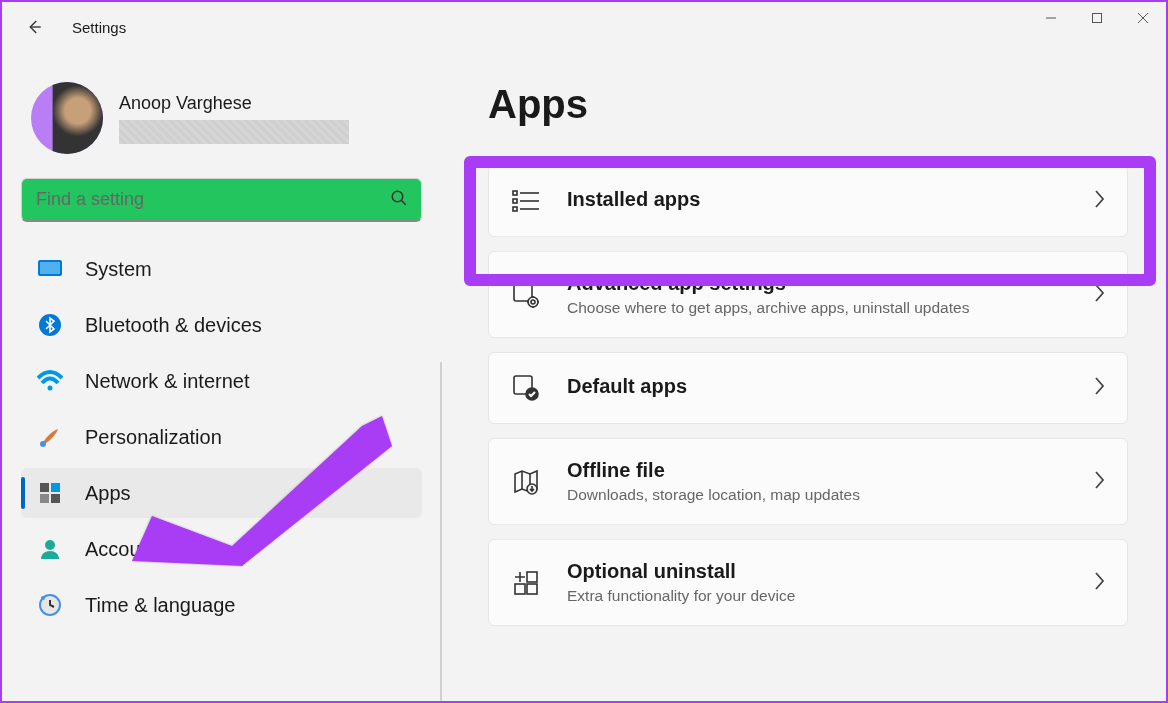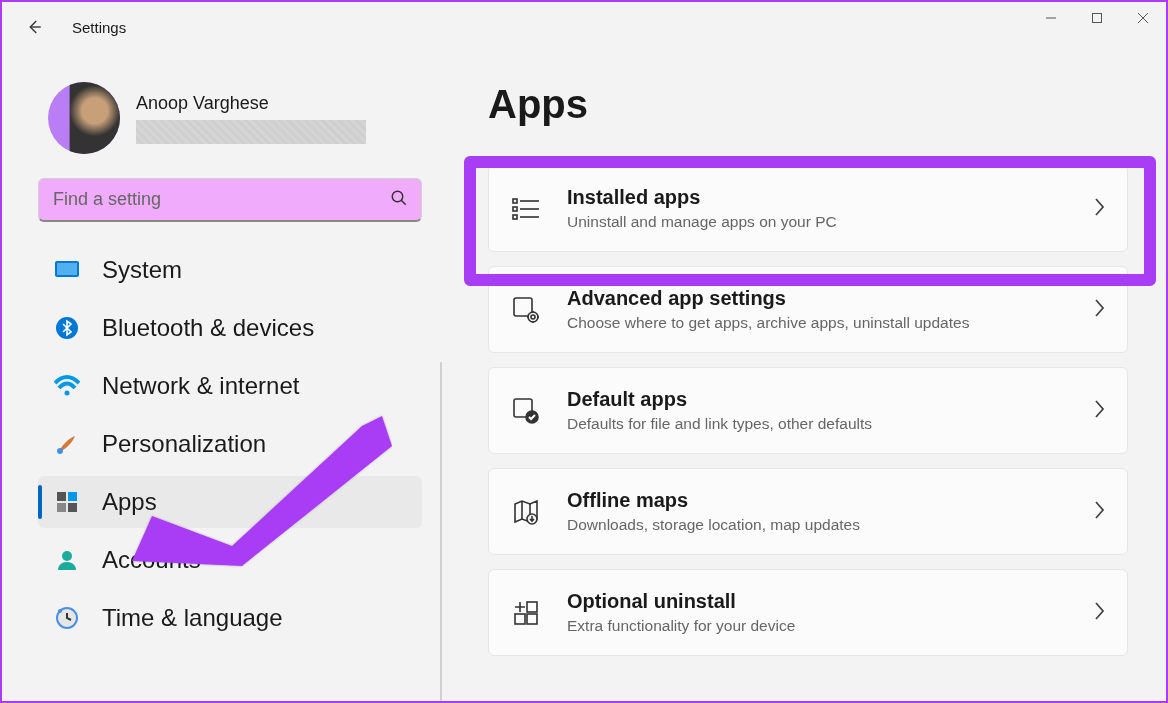--- a/index.html
+++ b/index.html
@@ -39,21 +39,21 @@
     display: flex; align-items: center; justify-content: center;
     cursor: pointer;
     color: #555;
   }
   .content {
     display: flex;
     height: calc(100% - 50px);
   }
   .sidebar {
     width: 440px;
-    padding: 10px 20px 0 36px;
+    padding: 10px 20px 0 19px;
     position: relative;
   }
   .profile {
     display: flex;
     align-items: center;
     gap: 16px;
     padding: 20px 10px 24px 10px;
   }
   .avatar-wrap {
     width: 72px; height: 72px;
@@ -79,21 +79,21 @@
   .search-wrap {
     margin: 0 0 22px 0;
     position: relative;
   }
   .search-input {
     width: 100%;
     height: 44px;
     border: 1px solid #d0d0d0;
     border-bottom: 2px solid #888;
     border-radius: 6px;
-    background: #f0abfc;
+    background: #22c55e;
     padding: 0 44px 0 14px;
     font-size: 18px;
     color: #555;
     outline: none;
   }
   .search-input::placeholder { color: #666; }
   .search-icon-wrap {
     position: absolute;
     right: 14px; top: 50%;
     transform: translateY(-50%);
@@ -116,21 +116,21 @@
     position: absolute;
     left: 0; top: 18%; bottom: 18%;
     width: 4px;
     background: #0067c0;
     border-radius: 3px;
   }
   .nav-icon {
     width: 26px; height: 26px;
     display: flex; align-items: center; justify-content: center;
   }
-  .nav-label { font-size: 24px; color: #1a1a1a; }
+  .nav-label { font-size: 20px; color: #1a1a1a; }
   .sidebar-divider {
     position: absolute;
     right: 0;
     top: 310px;
     bottom: 0;
     width: 2px;
     background: #cfcfcf;
     border-radius: 2px;
   }
   .main {
@@ -312,21 +312,20 @@
               <rect x="1" y="2" width="4" height="4"></rect>
               <line x1="8" y1="4" x2="27" y2="4"></line>
               <rect x="1" y="10" width="4" height="4"></rect>
               <line x1="8" y1="12" x2="27" y2="12"></line>
               <rect x="1" y="18" width="4" height="4"></rect>
               <line x1="8" y1="20" x2="27" y2="20"></line>
             </svg>
         </span>
         <div class="card-text">
           <div class="card-title">Installed apps</div>
-          <div class="card-desc">Uninstall and manage apps on your PC</div>
         </div>
         <span class="card-chevron">
           <svg width="12" height="20" viewBox="0 0 12 20" fill="none" stroke="#444" stroke-width="1.8">
               <path d="M3 2l7 8-7 8"></path>
             </svg>
         </span>
       </div>
 
       <div class="card">
         <span class="card-icon">
@@ -351,40 +350,39 @@
       <div class="card">
         <span class="card-icon">
           <svg width="28" height="28" viewBox="0 0 28 28" fill="none" stroke="#333" stroke-width="1.6">
               <rect x="2" y="2" width="18" height="18" rx="2"></rect>
               <circle cx="20" cy="20" r="6" fill="#333"></circle>
               <path d="M17 20l2 2 4-4" stroke="#fff" stroke-width="2"></path>
             </svg>
         </span>
         <div class="card-text">
           <div class="card-title">Default apps</div>
-          <div class="card-desc">Defaults for file and link types, other defaults</div>
         </div>
         <span class="card-chevron">
           <svg width="12" height="20" viewBox="0 0 12 20" fill="none" stroke="#444" stroke-width="1.8">
               <path d="M3 2l7 8-7 8"></path>
             </svg>
         </span>
       </div>
 
       <div class="card">
         <span class="card-icon">
           <svg width="28" height="28" viewBox="0 0 28 28" fill="none" stroke="#333" stroke-width="1.6">
               <path d="M3 6l7-3 8 3 7-3v18l-7 3-8-3-7 3z"></path>
               <path d="M10 3v18M18 6v18"></path>
               <circle cx="20" cy="21" r="5" fill="#f3f3f3"></circle>
               <path d="M20 18v5M18 21l2 2 2-2"></path>
             </svg>
         </span>
         <div class="card-text">
-          <div class="card-title">Offline maps</div>
+          <div class="card-title">Offline file</div>
           <div class="card-desc">Downloads, storage location, map updates</div>
         </div>
         <span class="card-chevron">
           <svg width="12" height="20" viewBox="0 0 12 20" fill="none" stroke="#444" stroke-width="1.8">
               <path d="M3 2l7 8-7 8"></path>
             </svg>
         </span>
       </div>
 
       <div class="card">

